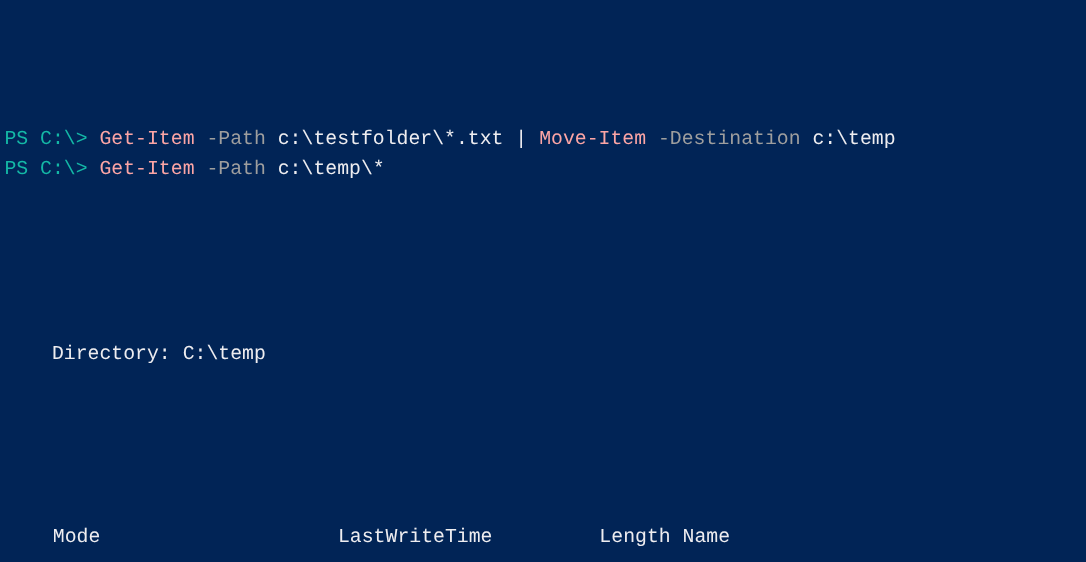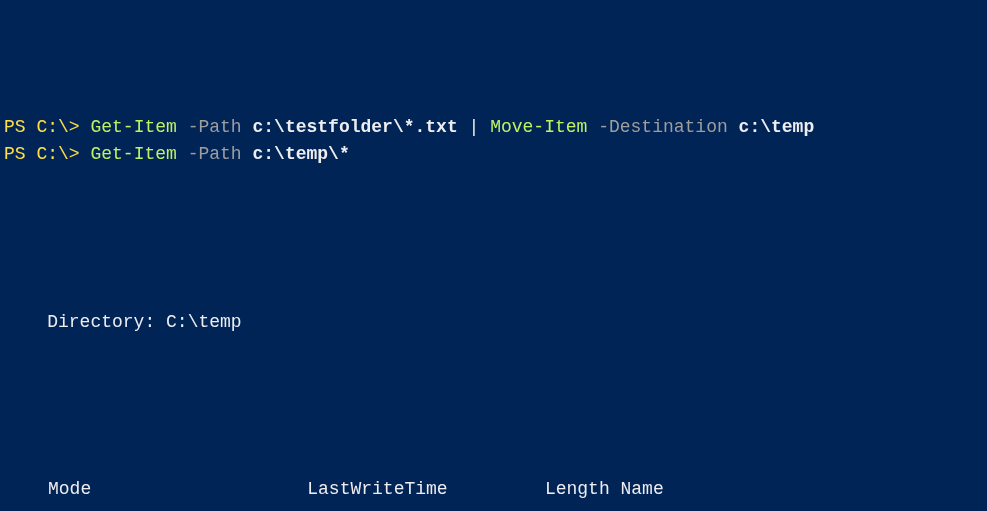--- a/index.html
+++ b/index.html
@@ -9,24 +9,24 @@
     font-family: Consolas, 'Courier New', monospace;
     font-size: 18px;
     line-height: 1.55;
     padding: 2px 4px;
     width: 987px;
     height: 511px;
     overflow: hidden;
     white-space: pre;
   }
   .line { display: block; }
-  .prompt { color: #fde047; }
-  .cmdlet { color: #bef264; margin-top: 12px; }
+  .prompt { color: #14b8a6; }
+  .cmdlet { color: #fca5a5; margin-top: 12px; }
   .param  { color: #9e9e9e; }
-  .arg    { color: #eeedf0; font-weight: bold; }
+  .arg    { color: #eeedf0; }
   .pipe   { color: #eeedf0; }
   .header { color: #eeedf0; margin-left: 44px; }
 </style>
 </head>
 <body>
 
 
 
 <span class="line"><span class="prompt">PS C:\&gt; </span><span class="cmdlet">Get-Item</span> <span class="param">-Path</span> <span class="arg">c:\testfolder\*.txt</span><span class="pipe"> | </span><span class="cmdlet">Move-Item</span> <span class="param">-Destination</span> <span class="arg">c:\temp</span></span><span class="line"><span class="prompt">PS C:\&gt; </span><span class="cmdlet">Get-Item</span> <span class="param">-Path</span> <span class="arg">c:\temp\*</span></span>
 <span class="line"> </span>

